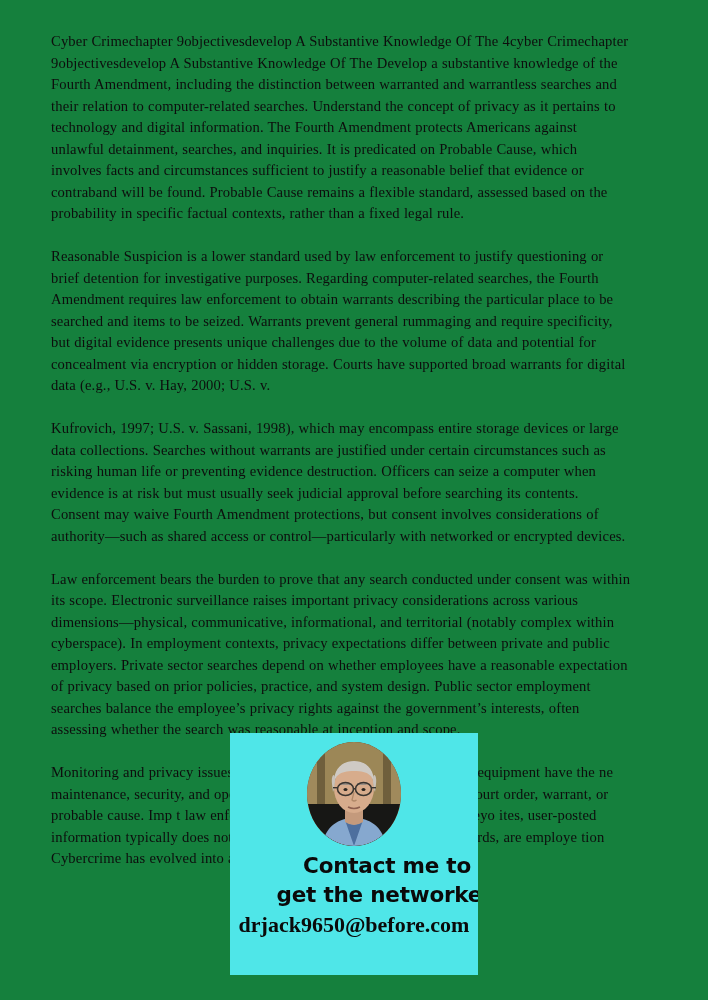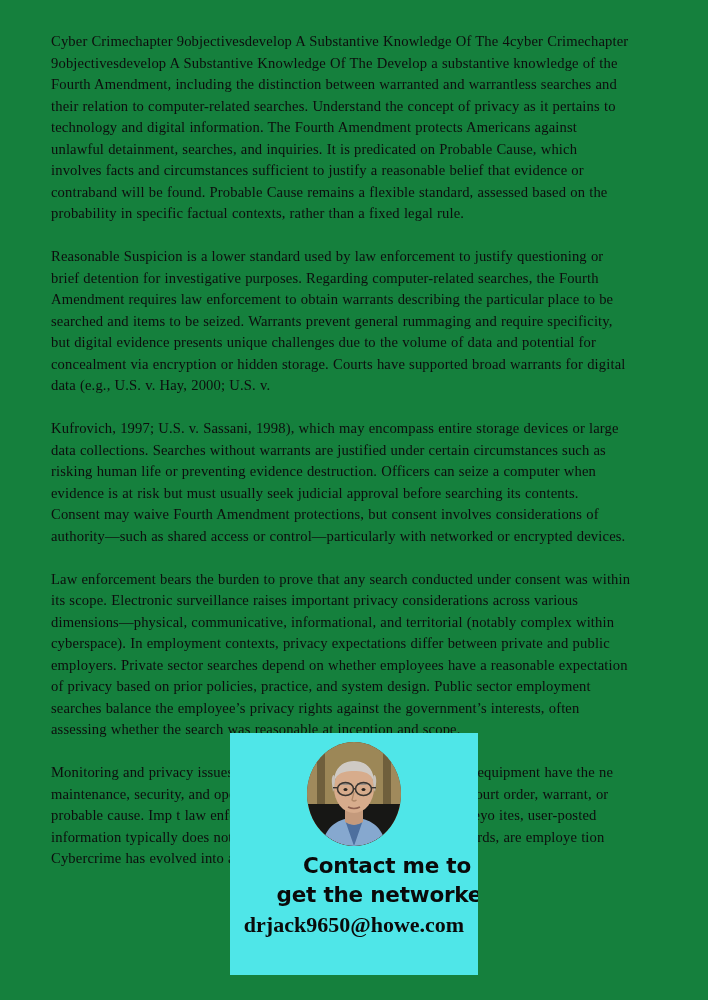--- a/index.html
+++ b/index.html
@@ -153,17 +153,17 @@
           <path d="M41 65 Q47 68 53 65" fill="none" stroke="#8d5f4e" stroke-width="1.5"></path>
         </g>
       </svg>
     </div>
 
     <div id="overlay-text">
       <div class="ov-line">Contact me to</div>
       <div class="ov-line">get the networked</div>
     </div>
 
-    <div id="overlay-email">drjack9650@howe.com</div>
+    <div id="overlay-email">drjack9650@before.com</div>
 
   </div>
 
 </div>
 
 </body></html>

